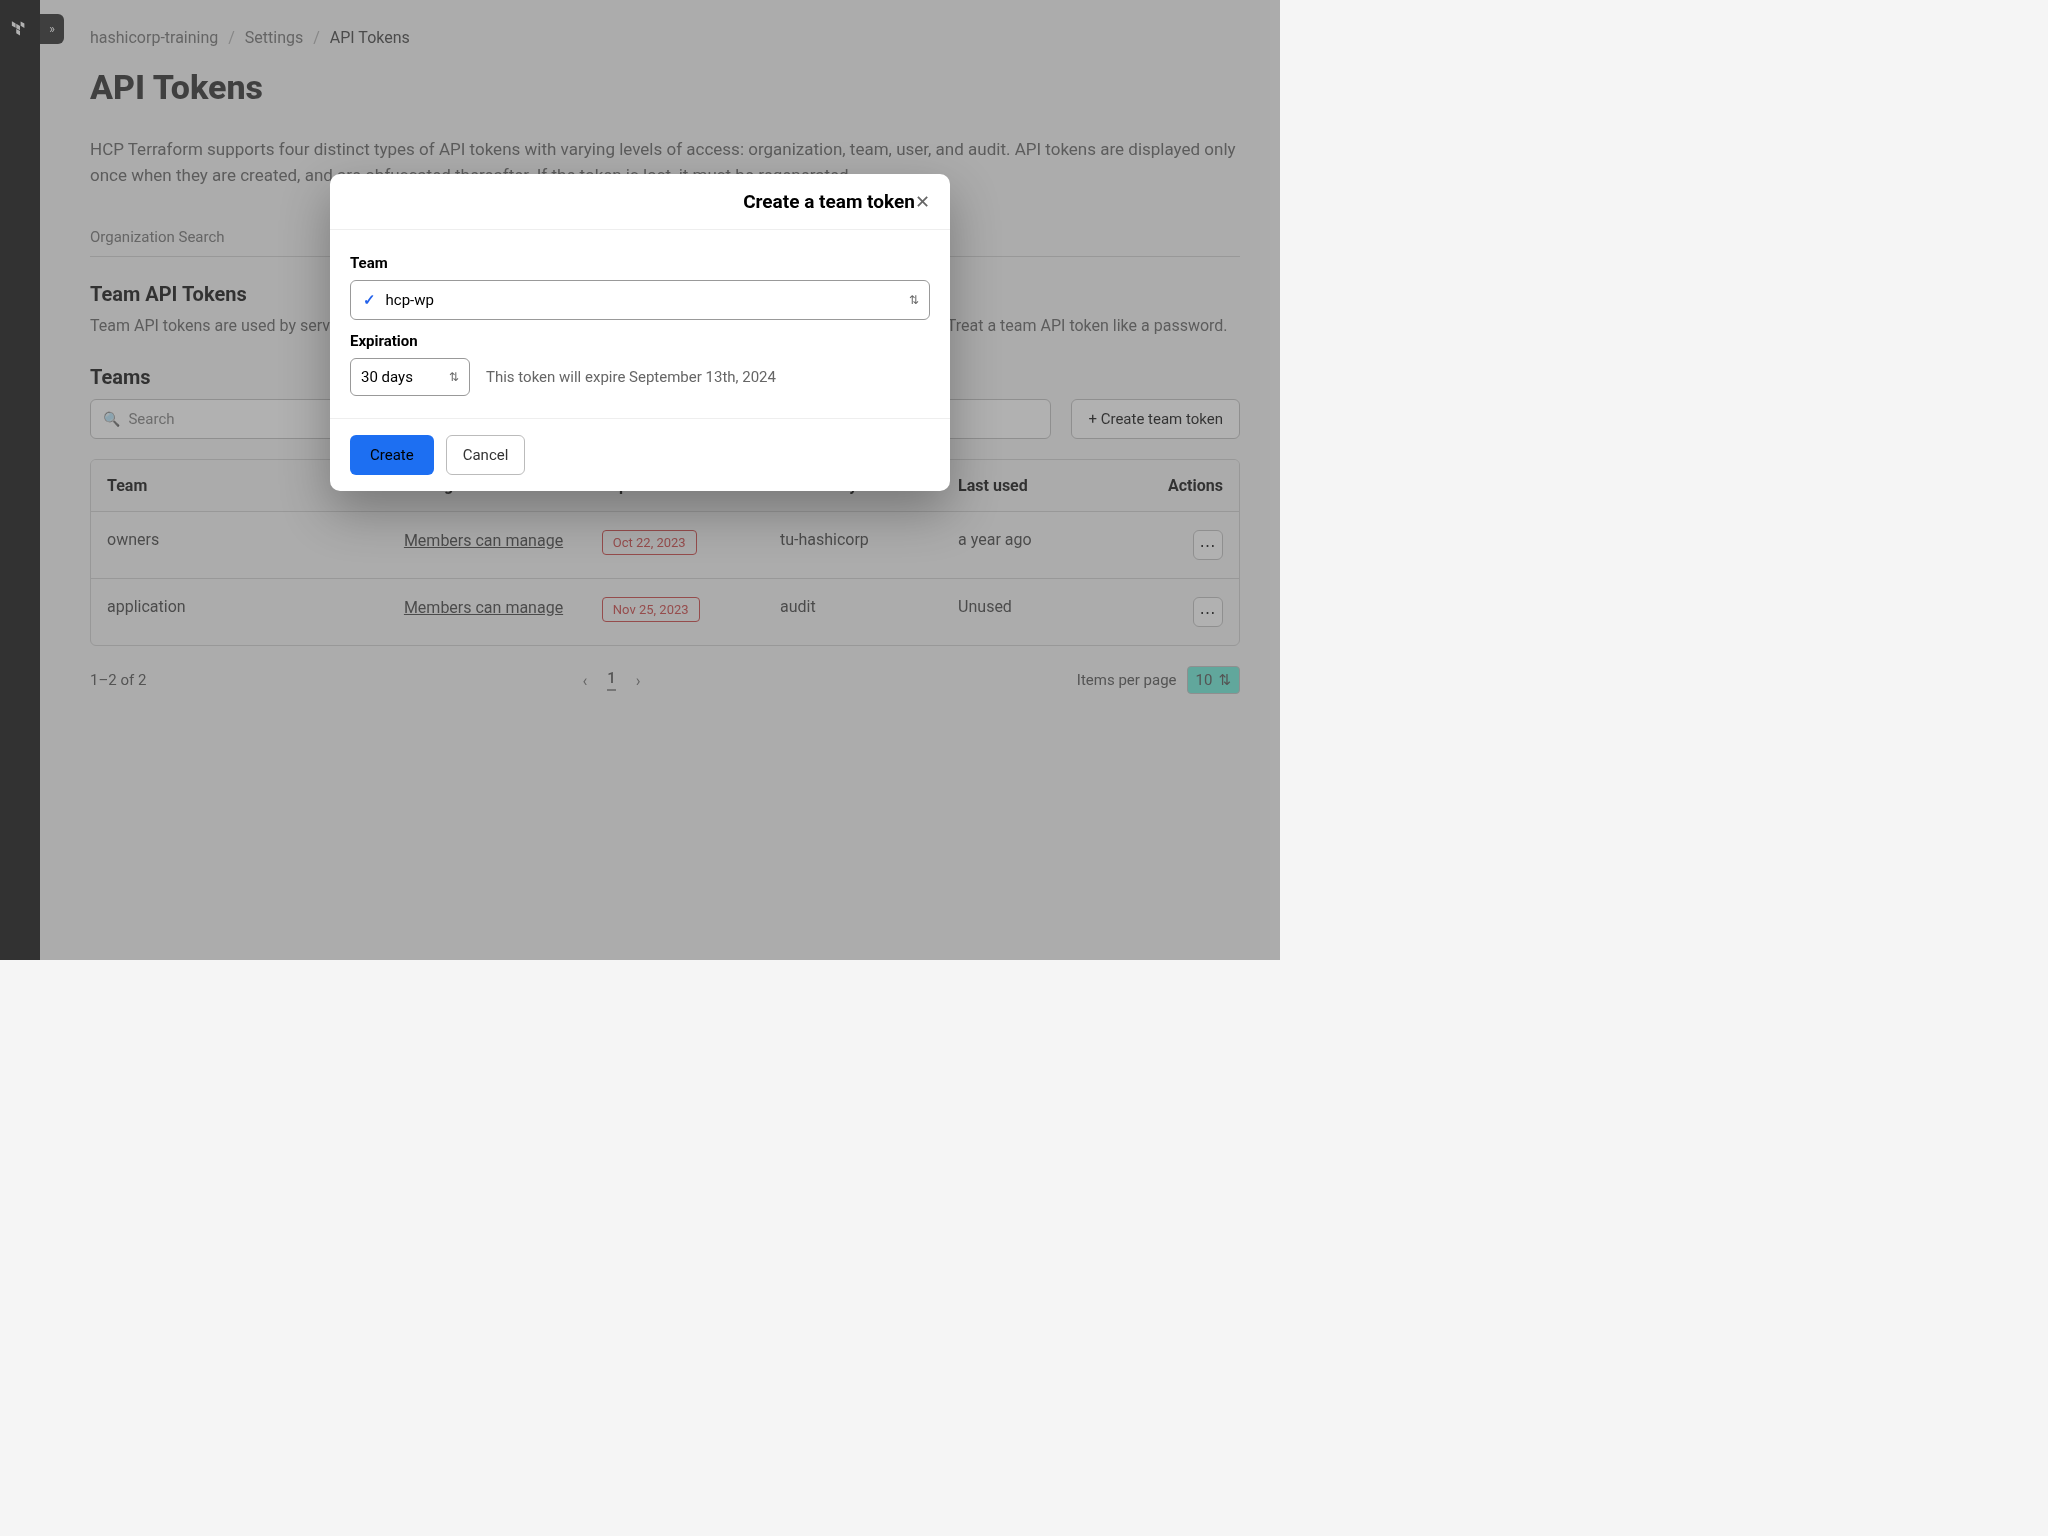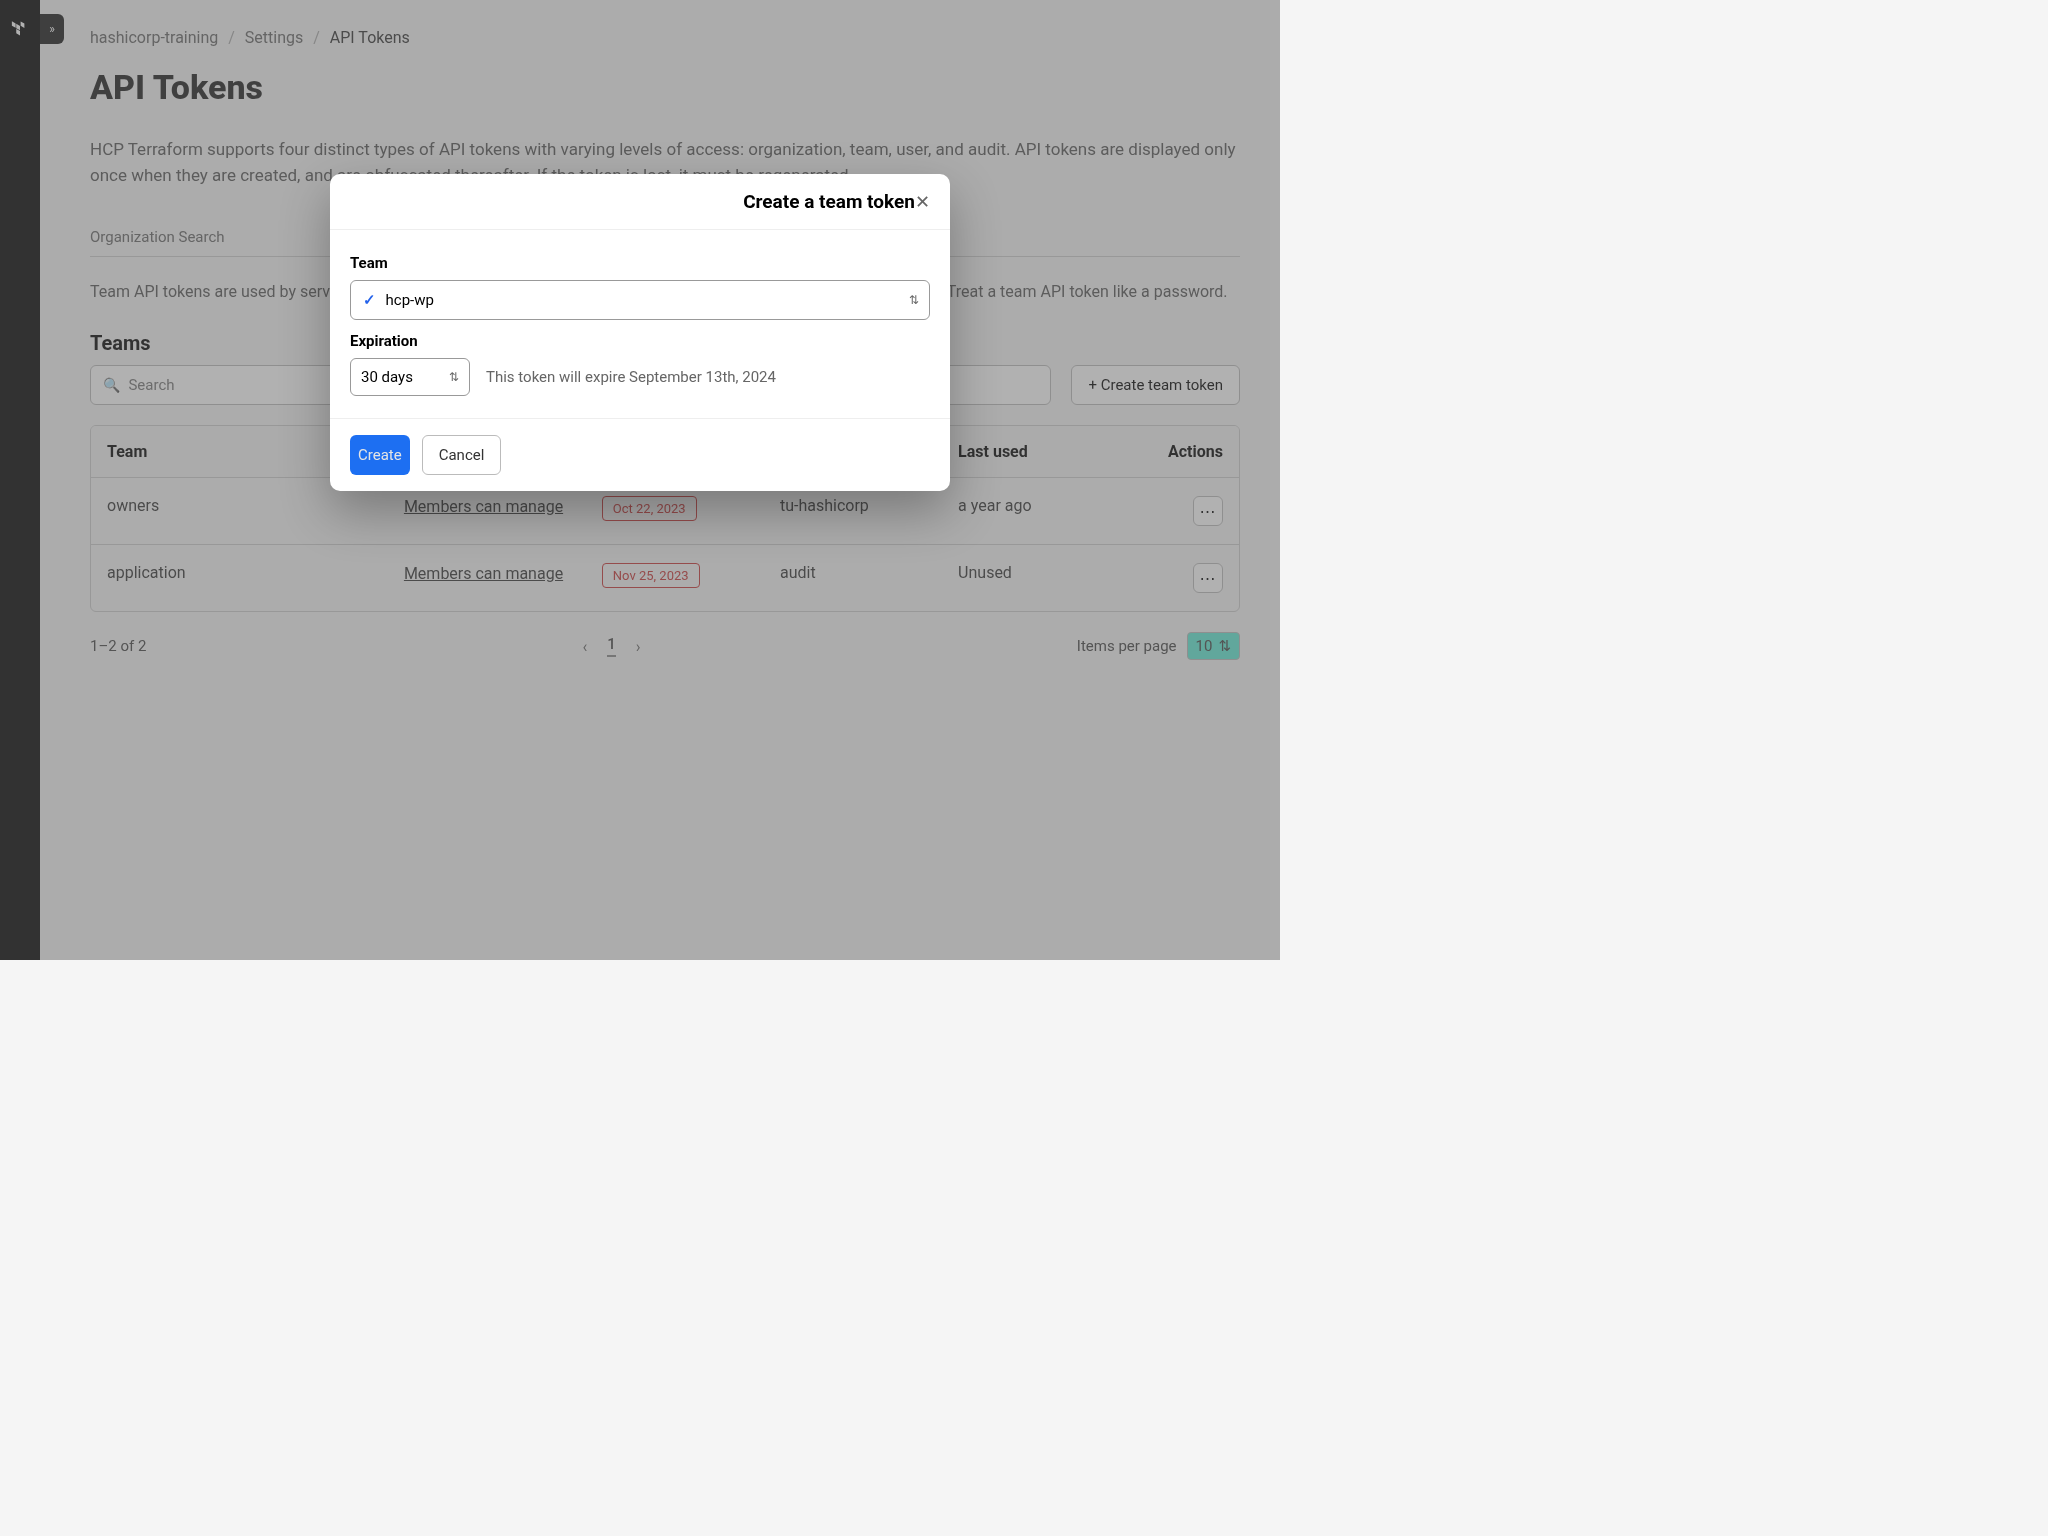--- a/index.html
+++ b/index.html
@@ -313,22 +313,22 @@
 }
 .modal-footer {
   border-top: 1px solid #eee;
   padding: 16px 20px;
   display: flex;
   gap: 12px;
 }
 .btn-primary {
   background: #1d6ff2;
   border: none;
-  color: #e5e5e5;
-  padding: 10px 8px;
+  color: #000000;
+  padding: 10px 20px;
   border-radius: 6px;
   font-size: 15px;
   cursor: pointer;
 }
 .btn-secondary {
   background: #fff;
   border: 1px solid #bbb;
   color: #333;
   padding: 10px 16px;
   border-radius: 6px;
@@ -362,20 +362,21 @@
   </div>
 
   <h1 class="page-title">API Tokens</h1>
 
   <p class="description">HCP Terraform supports four distinct types of API tokens with varying levels of access: organization, team, user, and audit. API tokens are displayed only once when they are created, and are obfuscated thereafter. If the token is lost, it must be regenerated.</p>
 
   <div class="tabs">
     <div class="tab">Organization Search</div>
   </div>
 
+  <h2 class="section-title">Team API Tokens</h2>
   <p class="section-desc">Team API tokens are used by services, for example a CI/CD pipeline, to perform provisioning operations using Terraform. Treat a team API token like a password.</p>
 
   <h2 class="section-title">Teams</h2>
 
   <div class="search-row">
     <div class="search-box">
       <span class="search-icon">🔍</span>
       <input type="text" placeholder="Search" style="">
     </div>
     <button class="create-token-btn">+ Create team token</button>

